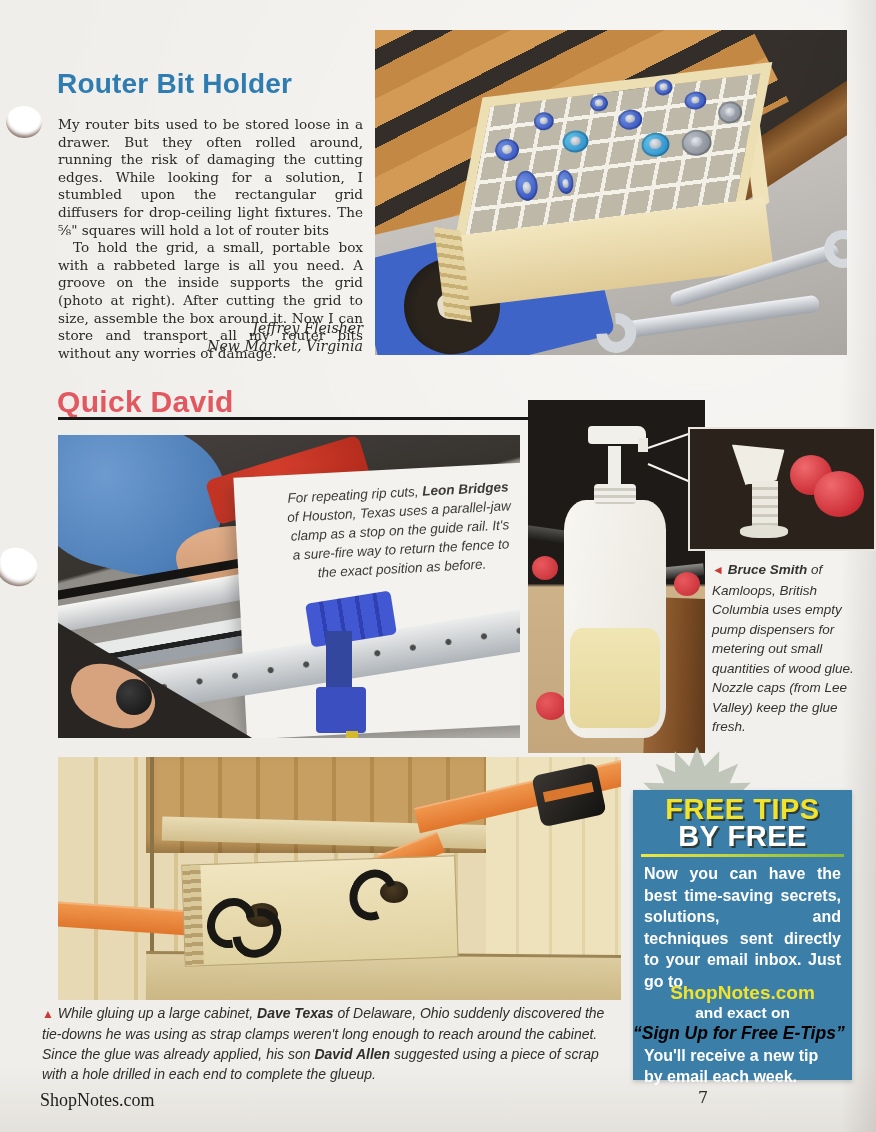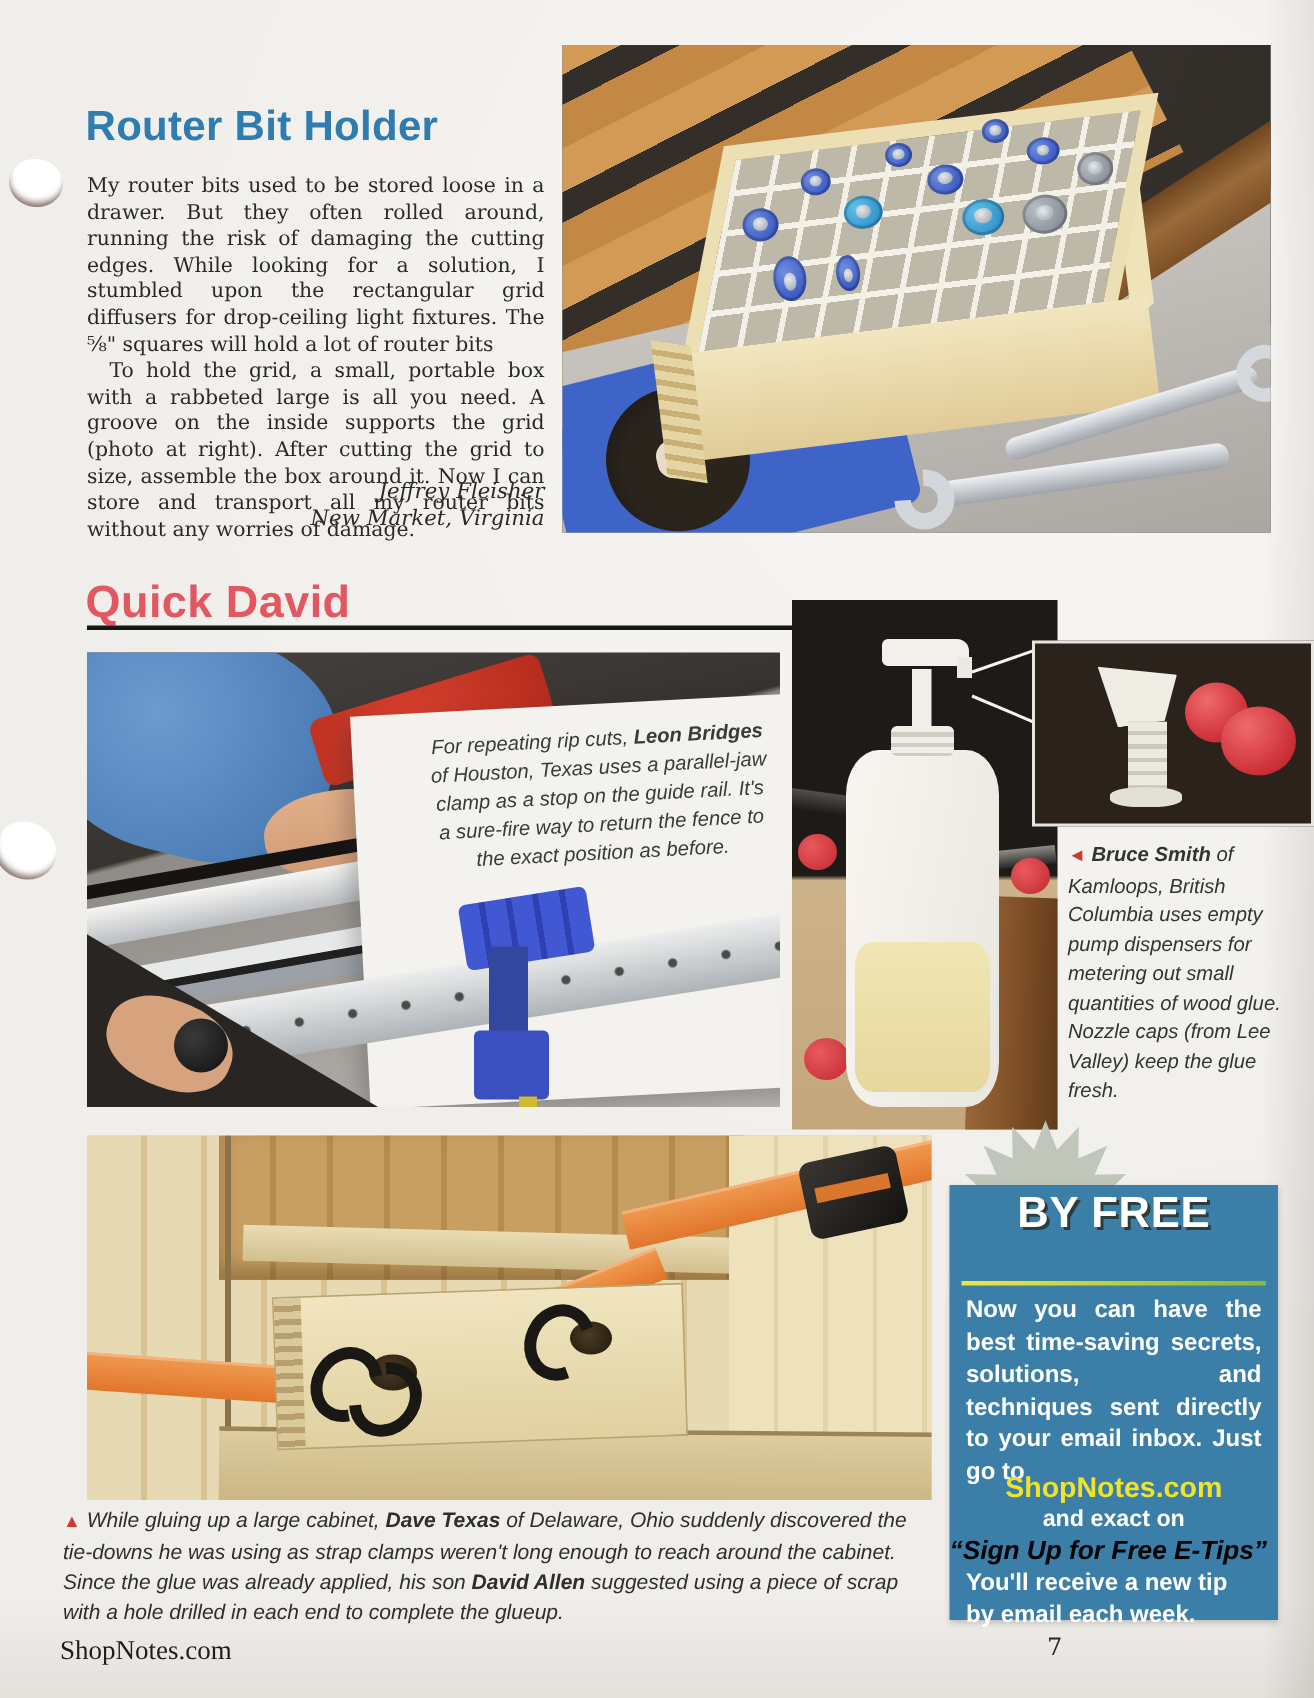--- a/index.html
+++ b/index.html
@@ -318,20 +318,21 @@
     <div class="hook hookB"></div>
     <div class="hook hookC"></div>
     <div class="ratchet"></div>
   </div>
 
   <svg class="abs ft-burst" viewBox="0 0 150 150">
     <polygon fill="#c0c6ba" points="75,1 84.8,26 103.3,6.6 102.8,33.4 127.3,22.7 116.6,47.2 143.4,46.7 124,65.2 149,75 124,84.8 143.4,103.3 116.6,102.8 127.3,127.3 102.8,116.6 103.3,143.4 84.8,124 75,149 65.2,124 46.7,143.4 47.2,116.6 22.7,127.3 33.4,102.8 6.6,103.3 26,84.8 1,75 26,65.2 6.6,46.7 33.4,47.2 22.7,22.7 47.2,33.4 46.7,6.6 65.2,26"></polygon>
   </svg>
   <div class="abs ft-box">
     <div class="ft-title">
+      <div>FREE TIPS</div>
       <div class="line2">BY FREE</div>
     </div>
     <div class="ft-rule"></div>
     <div class="ft-body">Now you can have the best time-saving secrets, solutions, and techniques sent directly to your email inbox. Just go to</div>
     <div class="ft-site">ShopNotes.com</div>
     <div class="ft-mid">and exact on</div>
     <div class="ft-quote">“Sign Up for Free E-Tips”</div>
     <div class="ft-body2">You'll receive a new tip by email each week.</div>
   </div>
 

